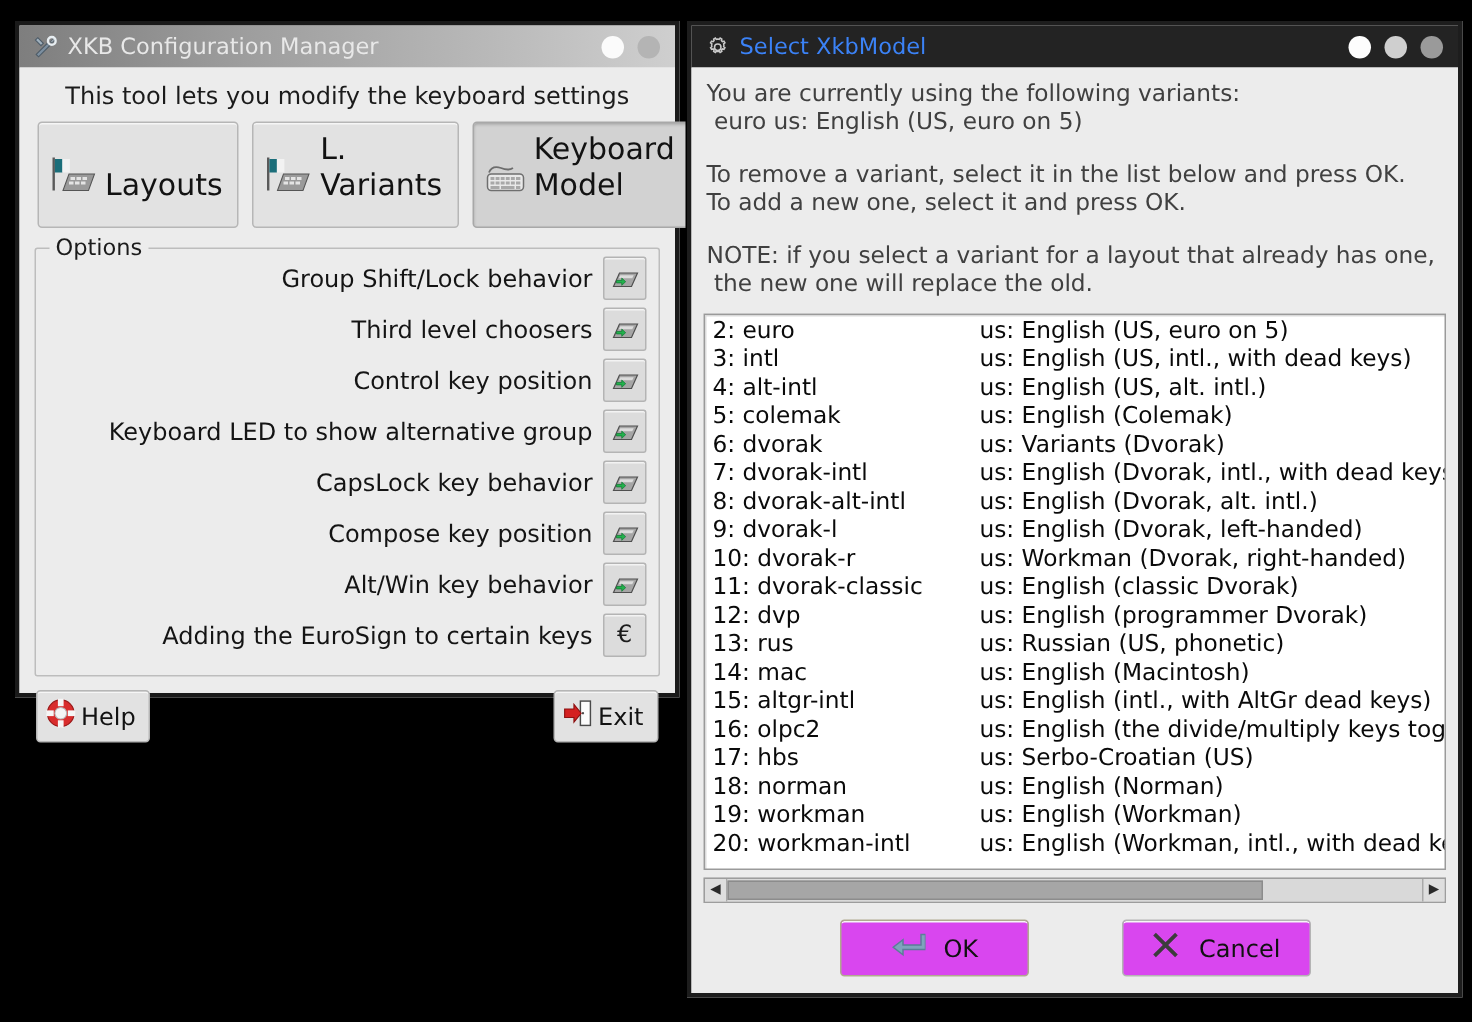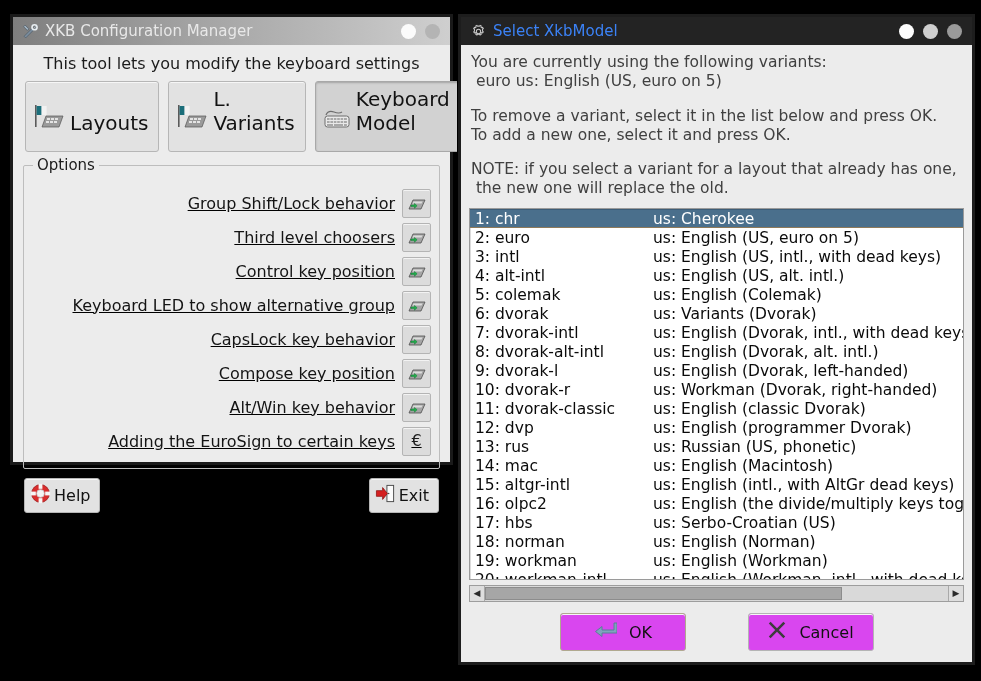--- a/index.html
+++ b/index.html
@@ -96,23 +96,22 @@
     border-color: #a8a8a8;
     box-shadow: inset 0 1px 2px rgba(0,0,0,.22);
   }
 
   
   .options-group {
     position: relative;
     border: 1px solid #bdbdbd;
     border-radius: 2px;
     margin: 7px 2px 0 2px;
-    padding: 20px 8px 10px 8px;
+    padding: 2px 8px 10px 8px;
     flex: 1 1 auto;
-    text-decoration: underline;
   }
   .options-legend {
     position: absolute;
     top: -10px; left: 9px;
     background: #ececec;
     padding: 0 4px;
     font-size: 15px;
     color: #1b1b1b;
   }
   .opt-row {
@@ -458,24 +457,20 @@
  euro us: English (US, euro on 5)</div>
     <div class="info-gap"></div>
     <div class="info-text">To remove a variant, select it in the list below and press OK.
 To add a new one, select it and press OK.</div>
     <div class="info-gap"></div>
     <div class="info-text">NOTE: if you select a variant for a layout that already has one,
  the new one will replace the old.</div>
 
     <div class="listbox">
 
-      <div class="list-row selected">
-        <span class="lr-id">1: chr</span>
-        <span class="lr-desc">us: Cherokee</span>
-      </div>
       <div class="list-row">
         <span class="lr-id">2: euro</span>
         <span class="lr-desc">us: English (US, euro on 5)</span>
       </div>
       <div class="list-row">
         <span class="lr-id">3: intl</span>
         <span class="lr-desc">us: English (US, intl., with dead keys)</span>
       </div>
       <div class="list-row">
         <span class="lr-id">4: alt-intl</span>

